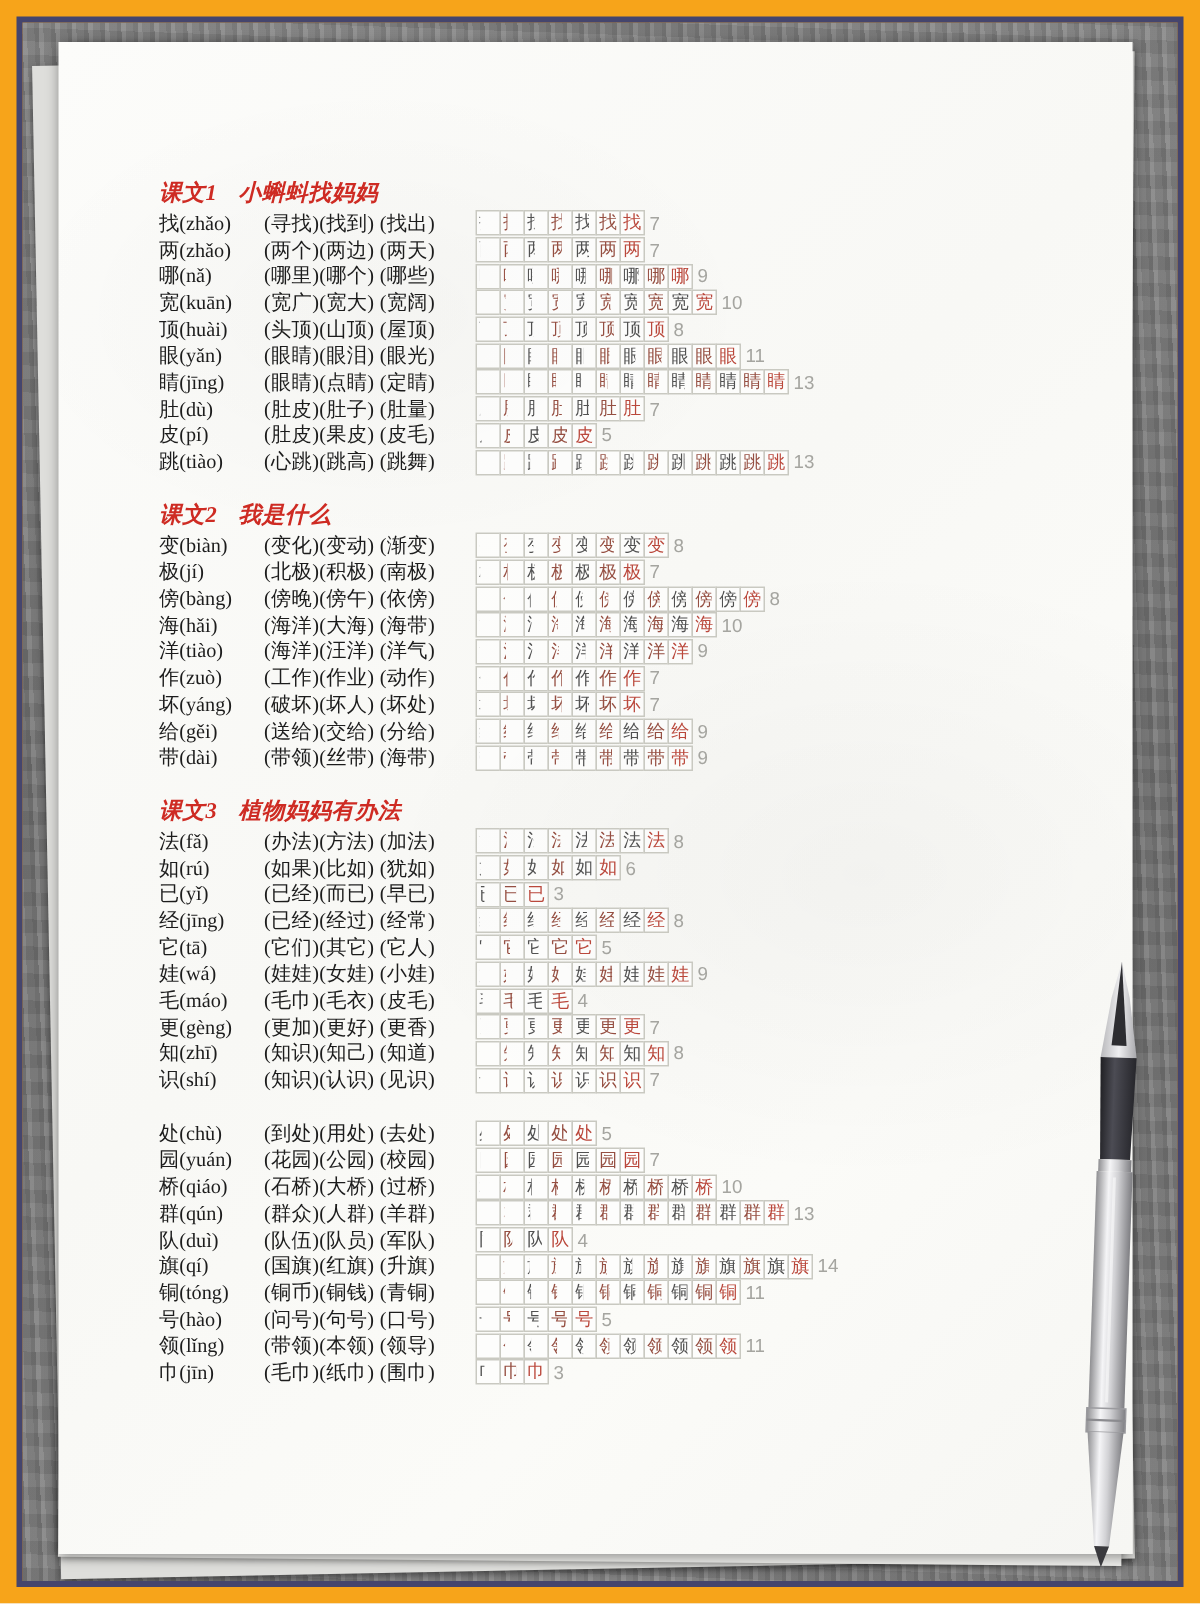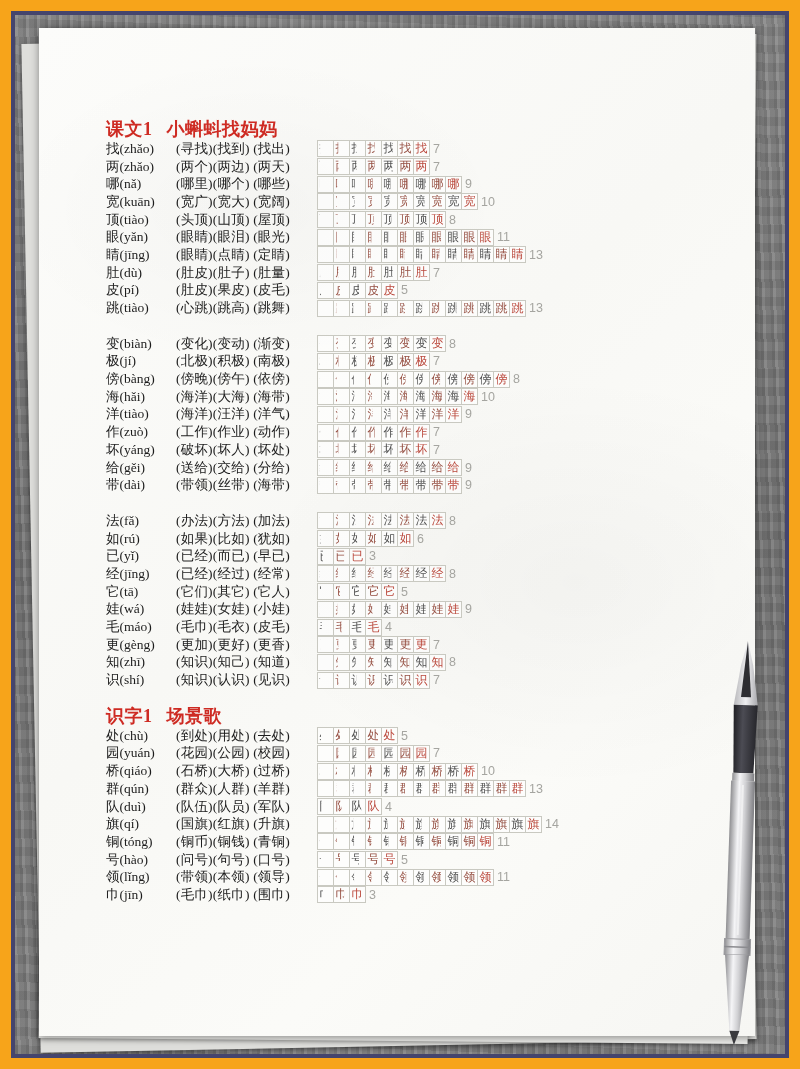--- a/index.html
+++ b/index.html
@@ -30,22 +30,22 @@
   .content { position:relative; padding:50px 0 0 67px; }
 
   .title { text-align:center; font-size:30px; line-height:36px; font-weight:bold;
            font-family:"Liberation Sans","DejaVu Sans",sans-serif;
            letter-spacing:1px; margin-right:40px; }
   .t-red  { color:#d41f18; }
   .t-blue { color:#1a2bc4; }
 
   .section { margin-top:18px; }
   .section:first-of-type { margin-top:42px; }
-  .section-header { color:#ce2b23; font-weight:bold; font-size:18px;
-                    line-height:18px; margin-bottom:2px; letter-spacing:.5px; }
+  .section-header { color:#ce2b23; font-weight:bold; font-size:15px;
+                    line-height:18px; margin-bottom:2px; letter-spacing:.5px;font-style:italic; }
   .section-header .gap { display:inline-block; width:14px; }
 
   .row { display:flex; align-items:center; height:17.7px; font-size:13.5px;
          color:#1c1c1c; white-space:nowrap; }
   .cg    { flex:0 0 70px; }
   .words { flex:0 0 141px; letter-spacing:.2px; }
   .grid  { display:flex; align-items:center; }
   .cell  { width:15px; height:15px; border:1px solid #c9c9c1; margin-left:-1px;
            background:rgba(255,255,255,.6); font-size:12px; line-height:15px;
            text-align:center; overflow:hidden; }
@@ -190,21 +190,21 @@
                   <div class="cell">
                     <span style="clip-path: inset(0px 10% 0px 0px); color: rgb(67, 67, 67);">宽</span>
                   </div>
                   <div class="cell">
                     <span style="clip-path: inset(0px 0% 0px 0px); color: rgb(181, 57, 44);">宽</span>
                   </div>
                 </div>
                 <span class="cnt">10</span>
               </div>
               <div class="row">
-                <span class="cg">顶(tiào)</span>
+                <span class="cg">顶(huài)</span>
                 <span class="words">(头顶)(山顶) (屋顶)</span>
                 <div class="grid">
                   <div class="cell">
                     <span style="clip-path: inset(0px 88% 0px 0px); color: rgb(67, 67, 67);">顶</span>
                   </div>
                   <div class="cell">
                     <span style="clip-path: inset(0px 75% 0px 0px); color: rgb(141, 64, 50);">顶</span>
                   </div>
                   <div class="cell">
                     <span style="clip-path: inset(0px 63% 0px 0px); color: rgb(67, 67, 67);">顶</span>
@@ -404,20 +404,21 @@
                     <span style="clip-path: inset(0px 8% 0px 0px); color: rgb(141, 64, 50);">跳</span>
                   </div>
                   <div class="cell">
                     <span style="clip-path: inset(0px 0% 0px 0px); color: rgb(181, 57, 44);">跳</span>
                   </div>
                 </div>
                 <span class="cnt">13</span>
               </div>
             </div>
             <div class="section">
+              <div class="section-header"><span>课文2</span><span class="gap"></span><span>我是什么</span></div>
               <div class="row">
                 <span class="cg">变(biàn)</span>
                 <span class="words">(变化)(变动) (渐变)</span>
                 <div class="grid">
                   <div class="cell">
                     <span style="clip-path: inset(0px 88% 0px 0px); color: rgb(67, 67, 67);">变</span>
                   </div>
                   <div class="cell">
                     <span style="clip-path: inset(0px 75% 0px 0px); color: rgb(141, 64, 50);">变</span>
                   </div>
@@ -703,20 +704,21 @@
                     <span style="clip-path: inset(0px 11% 0px 0px); color: rgb(141, 64, 50);">带</span>
                   </div>
                   <div class="cell">
                     <span style="clip-path: inset(0px 0% 0px 0px); color: rgb(181, 57, 44);">带</span>
                   </div>
                 </div>
                 <span class="cnt">9</span>
               </div>
             </div>
             <div class="section">
+              <div class="section-header"><span>课文3</span><span class="gap"></span><span>植物妈妈有办法</span></div>
               <div class="row">
                 <span class="cg">法(fǎ)</span>
                 <span class="words">(办法)(方法) (加法)</span>
                 <div class="grid">
                   <div class="cell">
                     <span style="clip-path: inset(0px 88% 0px 0px); color: rgb(67, 67, 67);">法</span>
                   </div>
                   <div class="cell">
                     <span style="clip-path: inset(0px 75% 0px 0px); color: rgb(141, 64, 50);">法</span>
                   </div>
@@ -970,21 +972,20 @@
                     <span style="clip-path: inset(0px 14% 0px 0px); color: rgb(141, 64, 50);">识</span>
                   </div>
                   <div class="cell">
                     <span style="clip-path: inset(0px 0% 0px 0px); color: rgb(181, 57, 44);">识</span>
                   </div>
                 </div>
                 <span class="cnt">7</span>
               </div>
             </div>
             <div class="section">
-              <div class="section-header"><span>识字1</span><span class="gap"></span><span>场景歌</span></div>
               <div class="row">
                 <span class="cg">处(chù)</span>
                 <span class="words">(到处)(用处) (去处)</span>
                 <div class="grid">
                   <div class="cell">
                     <span style="clip-path: inset(0px 80% 0px 0px); color: rgb(67, 67, 67);">处</span>
                   </div>
                   <div class="cell">
                     <span style="clip-path: inset(0px 60% 0px 0px); color: rgb(141, 64, 50);">处</span>
                   </div>

